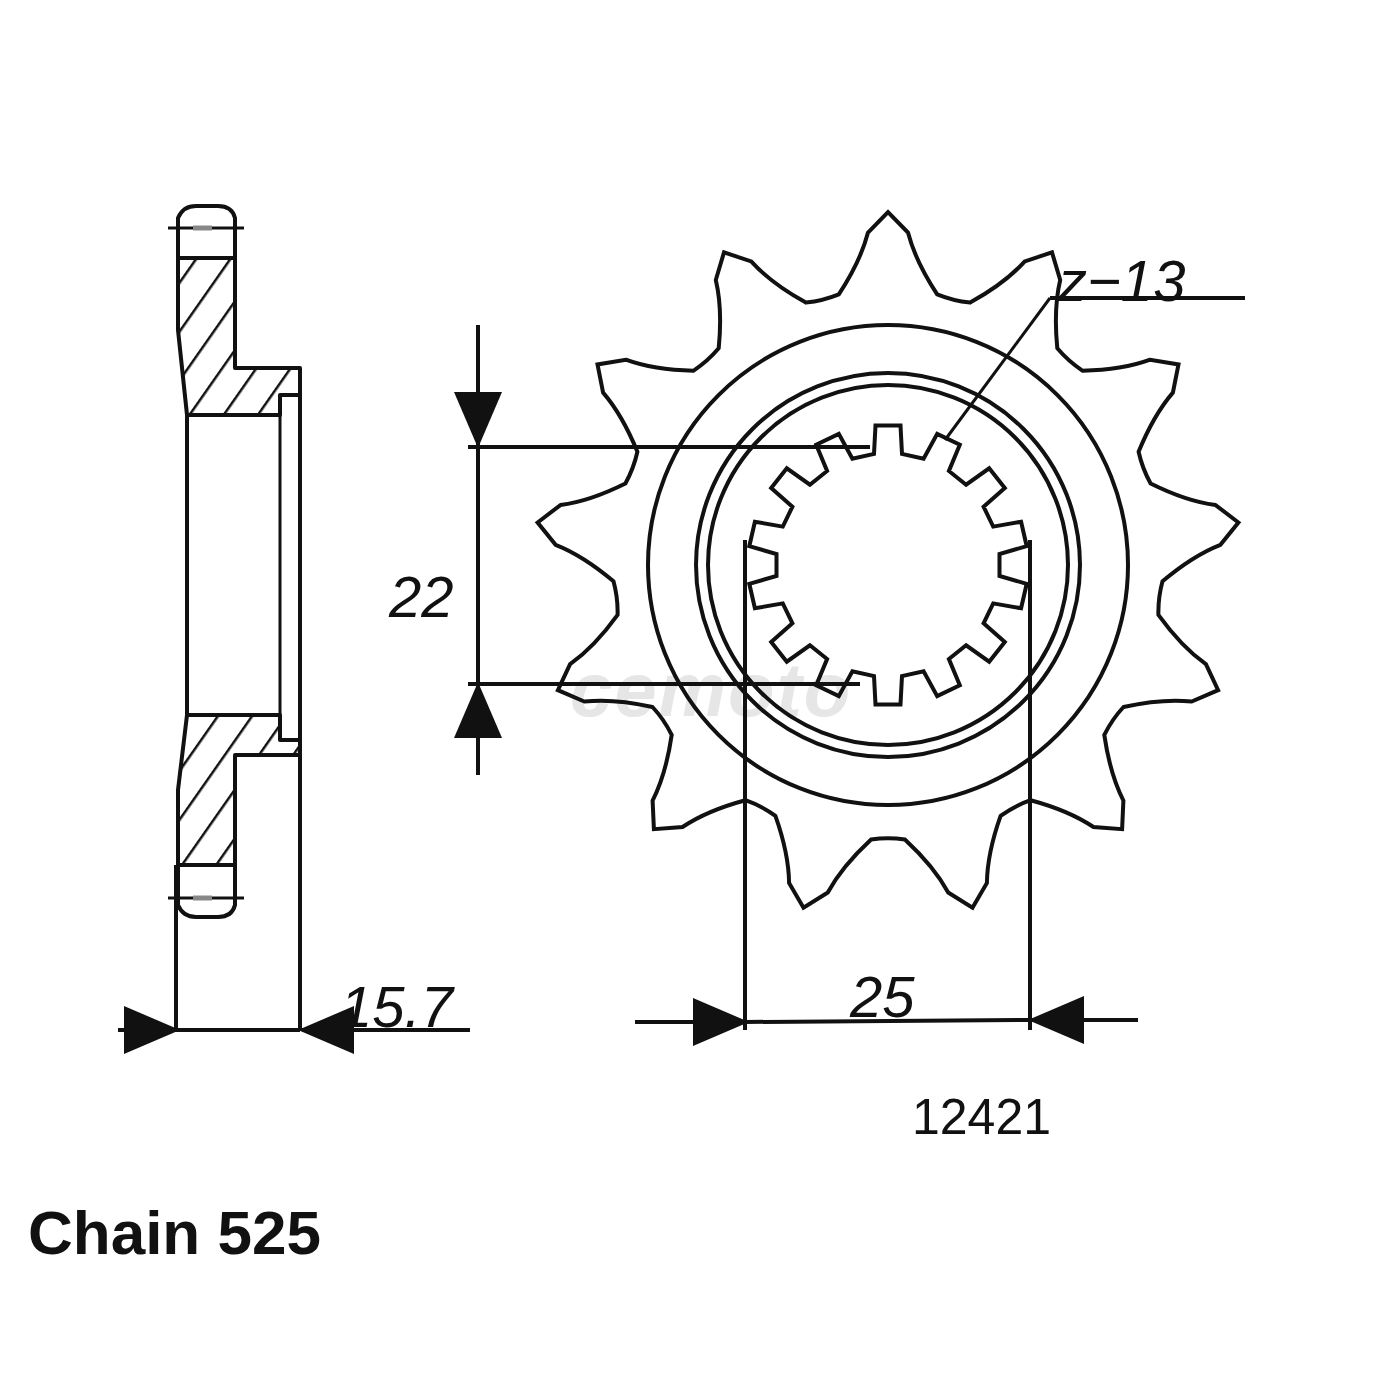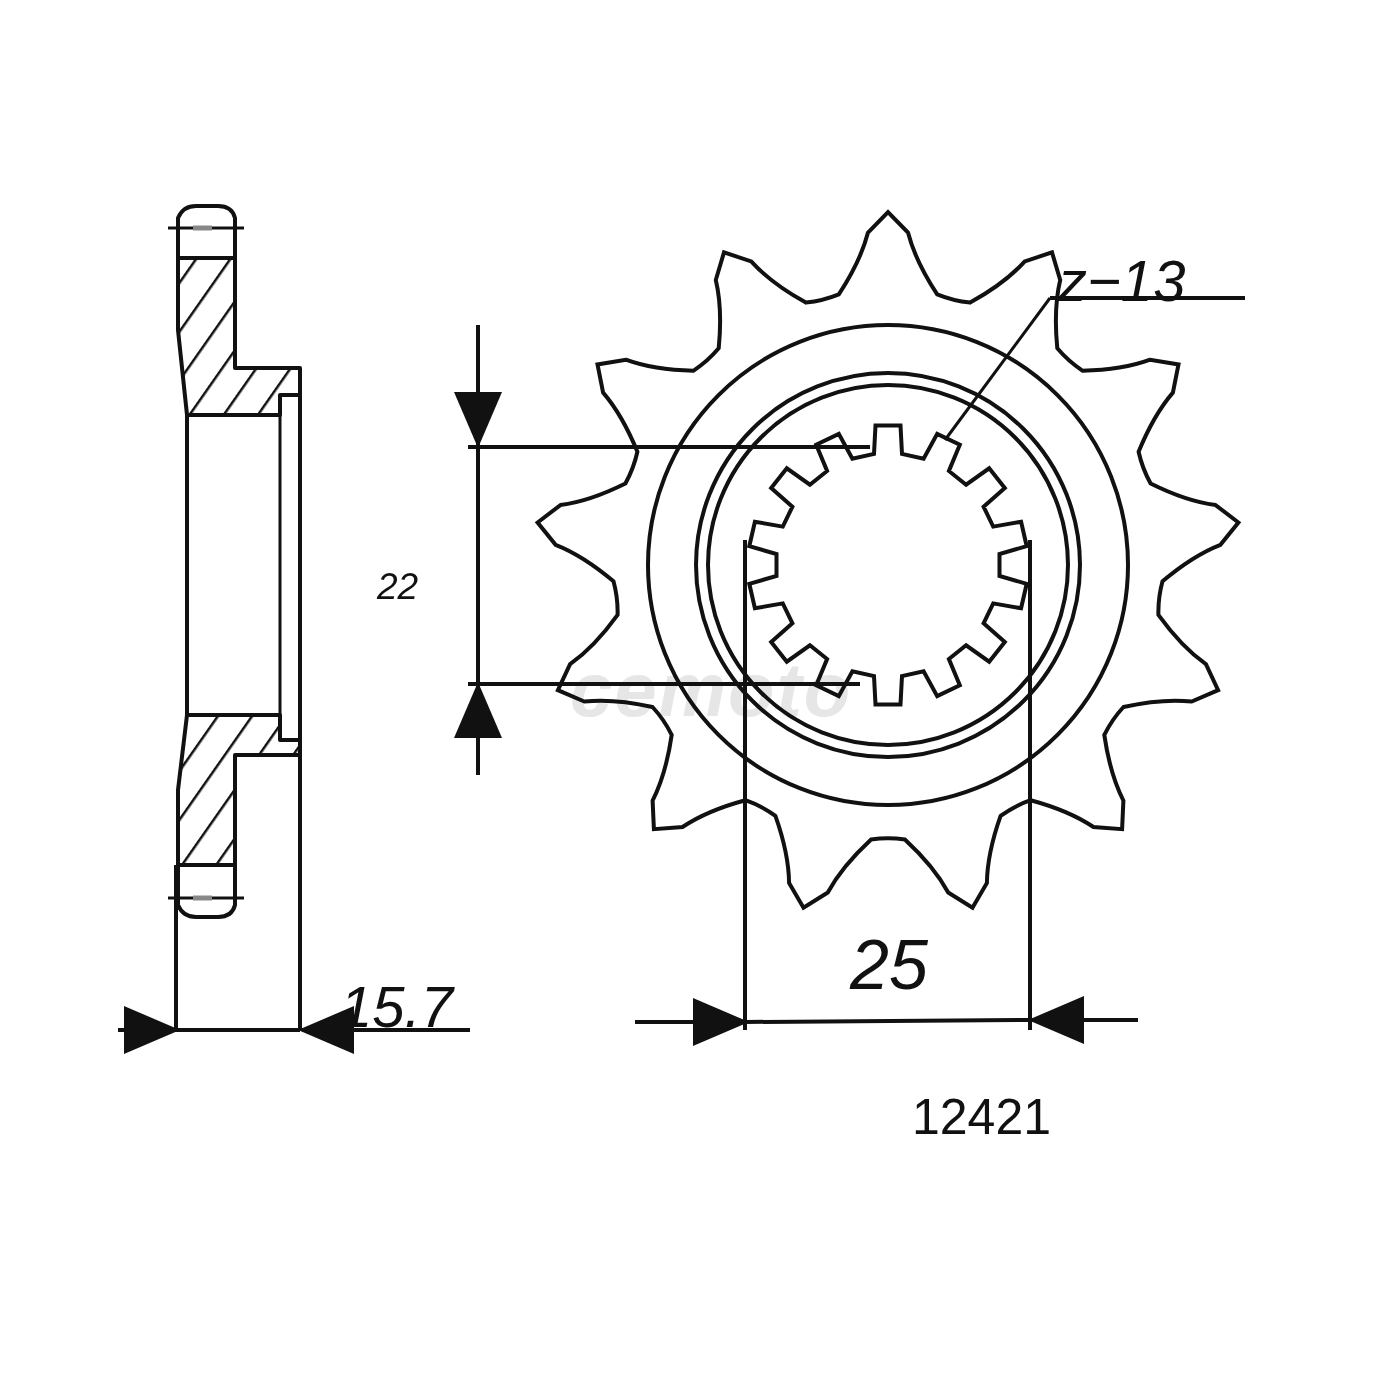--- a/index.html
+++ b/index.html
@@ -1,22 +1,22 @@
 <!DOCTYPE html>
 <html><head>
 <meta charset="utf-8">
 <style>
   html,body{margin:0;padding:0;background:#ffffff;}
   #stage{position:relative;width:1400px;height:1400px;background:#ffffff;overflow:hidden;}
   svg{position:absolute;left:0;top:0;}
   .lbl{position:absolute;color:#111;font-family:"Liberation Sans",sans-serif;white-space:nowrap;line-height:1;}
   .ital{font-style:italic;margin-top:20px;}
   #dim-157{left:340px;top:958px;font-size:58px;}
-  #dim-22{left:377px;top:548px;font-size:37px;}
-  #dim-25{left:850px;top:910px;font-size:70px;}
+  #dim-22{left:389px;top:548px;font-size:58px;}
+  #dim-25{left:850px;top:948px;font-size:58px;}
   #dim-z{left:1058px;top:232px;font-size:58px;}
   #partno{left:912px;top:1092px;font-size:50px;text-align:right;}
   #chain{left:28px;top:1202px;font-size:62px;font-weight:bold;}
   #wm{left:570px;top:652px;font-size:76px;font-weight:bold;font-style:italic;color:#e6e6e6;letter-spacing:2px;}
 </style>
 </head>
 <body>
 
 <div id="stage">
   <div id="wm" class="lbl">cemoto</div>
@@ -78,13 +78,14 @@
       <line x1="945" y1="440" x2="1050" y2="298" stroke-width="3"></line>
       <line x1="1050" y1="298" x2="1245" y2="298" stroke-width="4"></line>
     </g>
   </svg>
 
   <div id="dim-157" class="lbl ital">15.7</div>
   <div id="dim-22" class="lbl ital">22</div>
   <div id="dim-25" class="lbl ital">25</div>
   <div id="dim-z" class="lbl ital">z−13</div>
   <div id="partno" class="lbl">12421</div>
+  <div id="chain" class="lbl">Chain 525</div>
 </div>
 
 </body></html>

